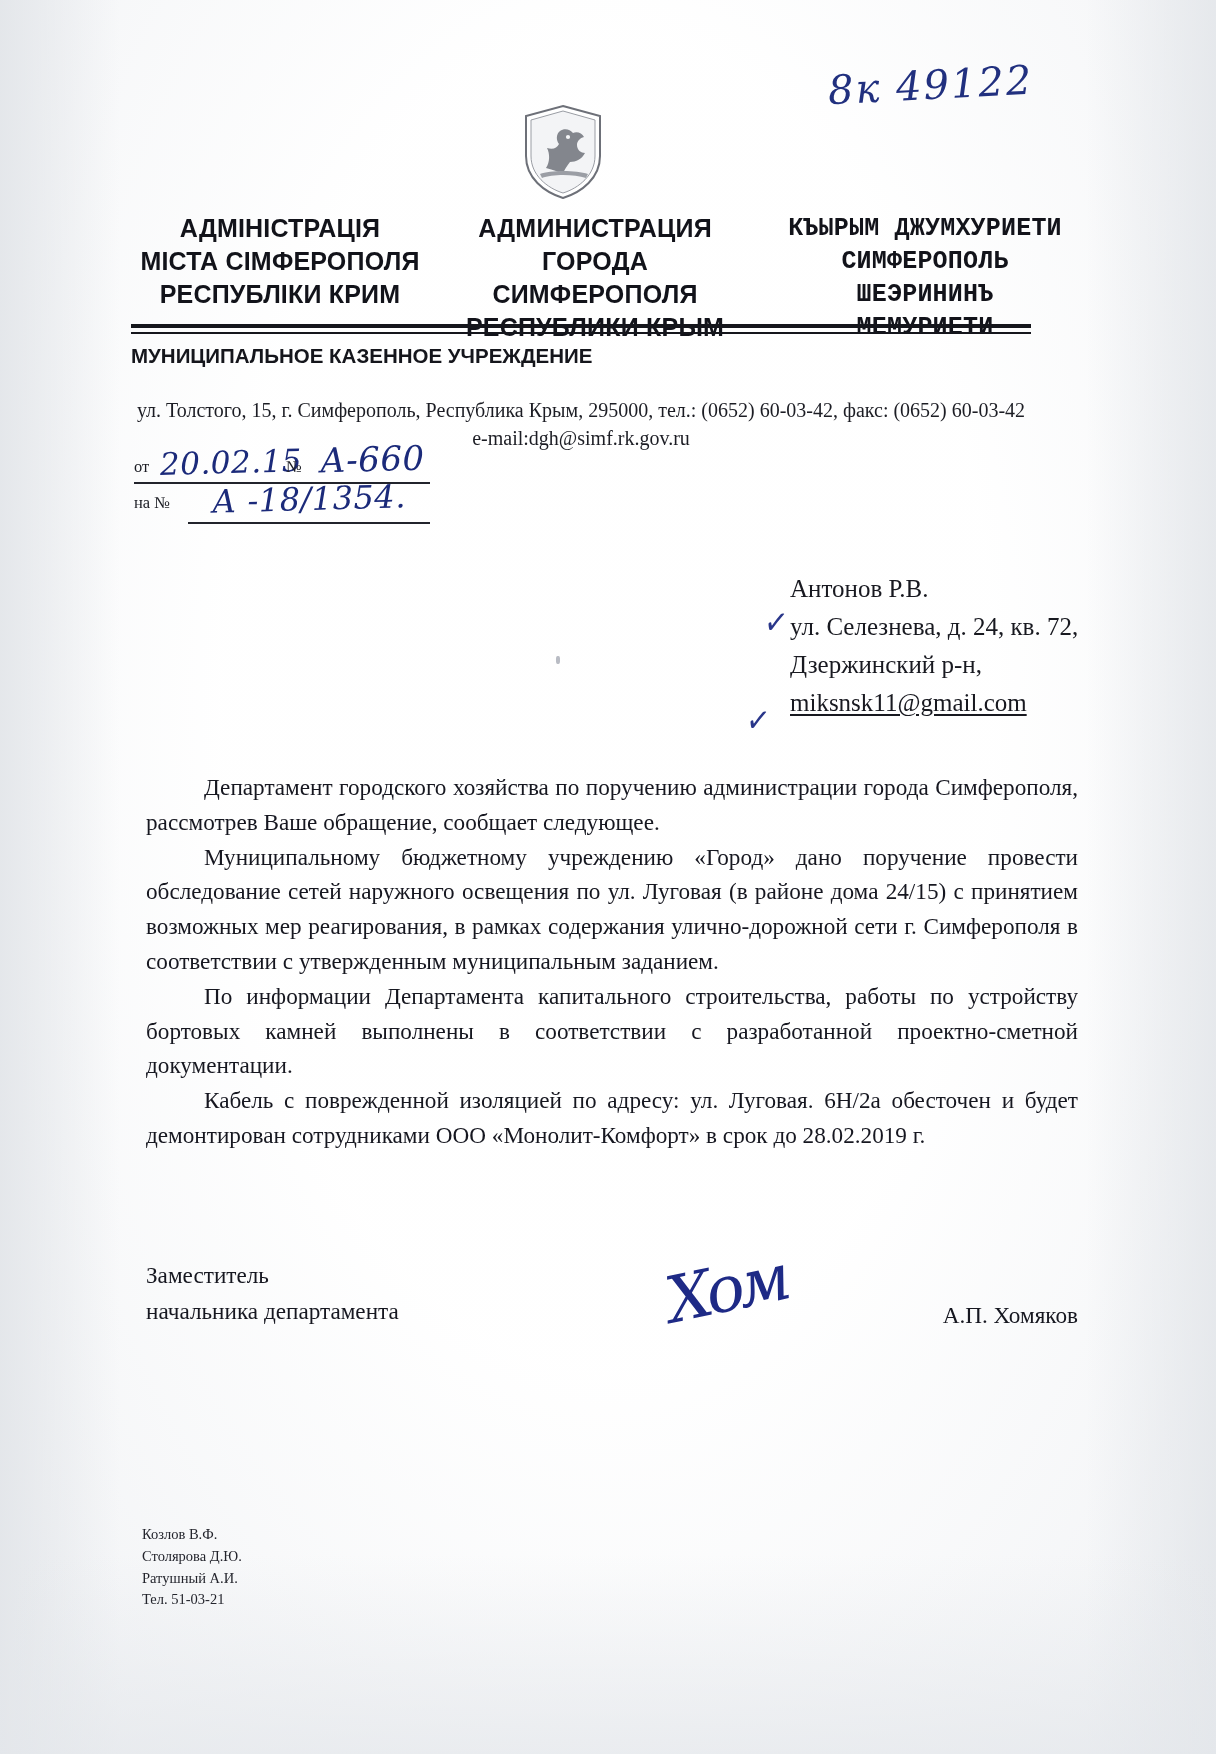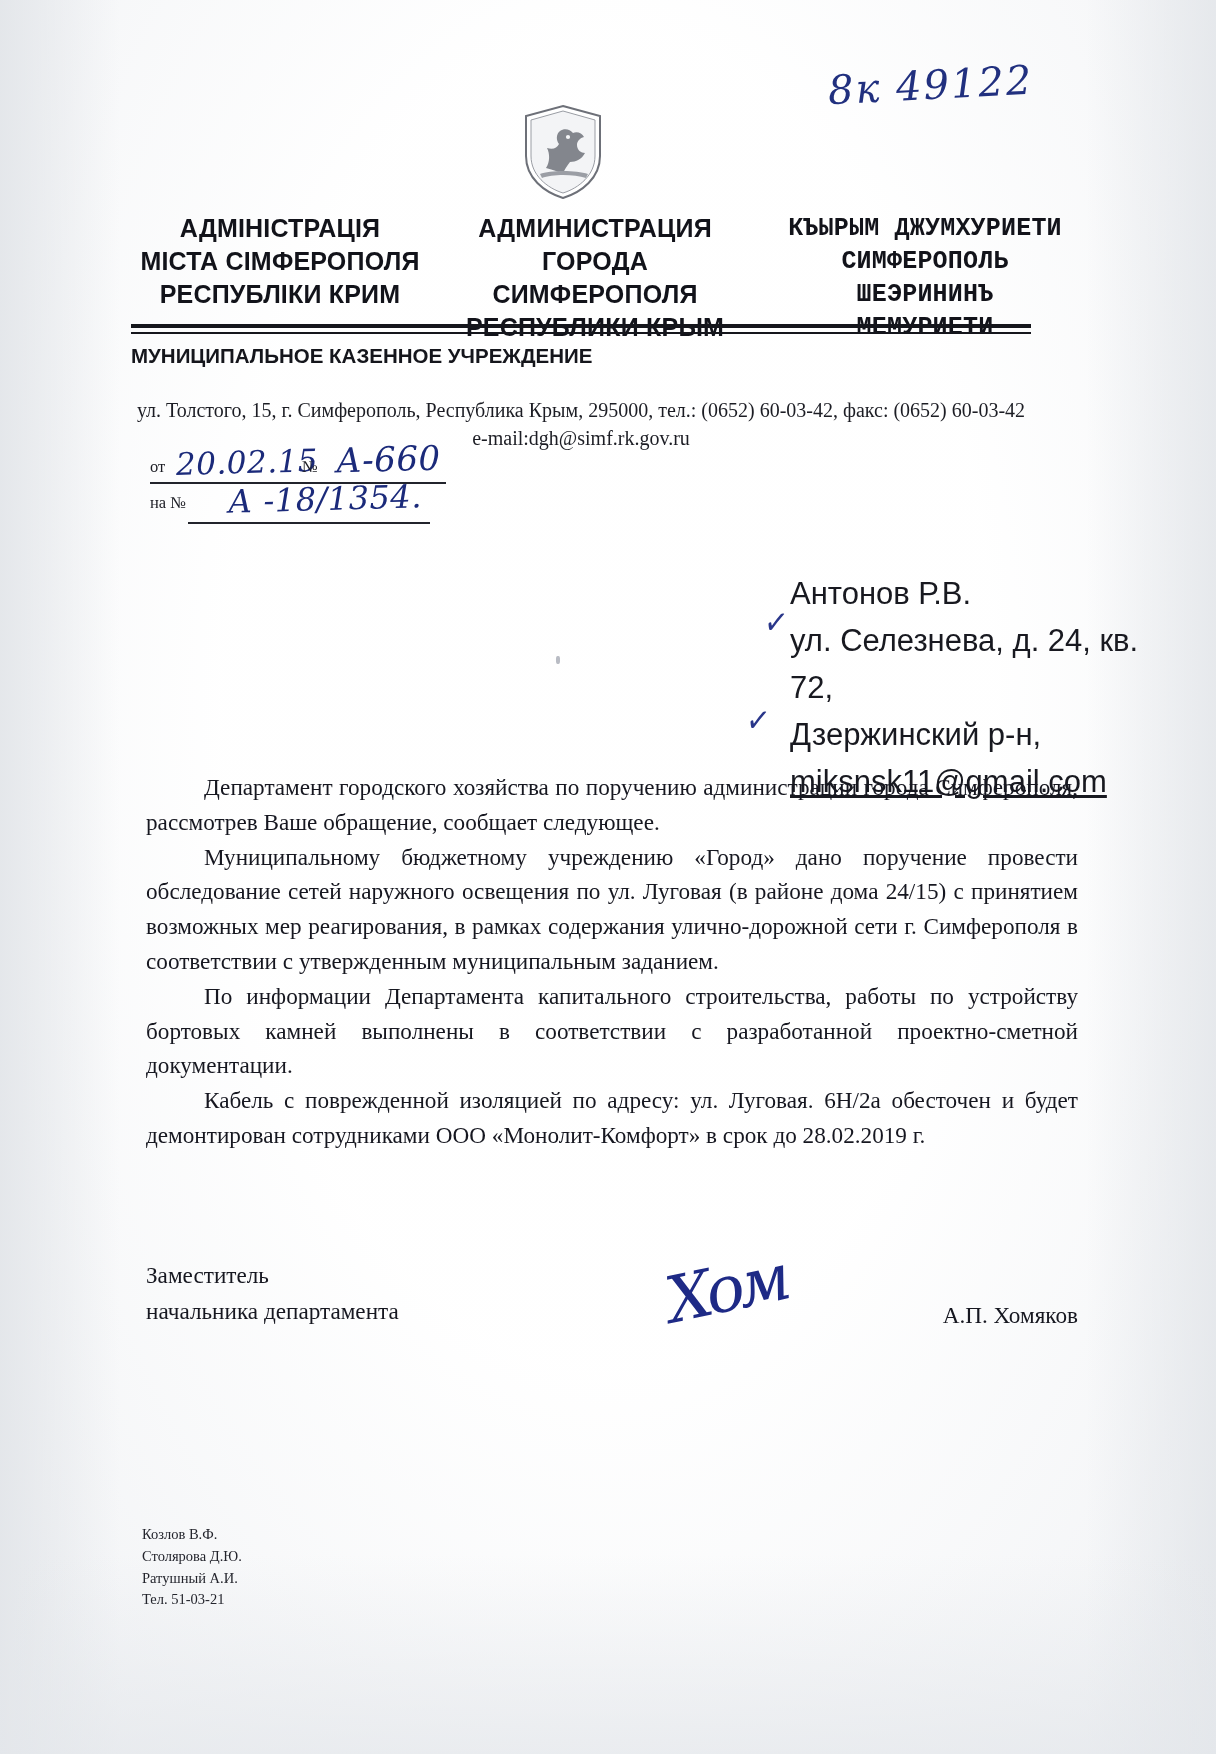--- a/index.html
+++ b/index.html
@@ -127,21 +127,20 @@
     left: 134px;
     top: 448px;
     width: 430px;
     font-family: "Liberation Serif", serif;
     font-size: 17px;
     color: #1b1c23;
   }
   .ref-row {
     position: relative;
     height: 36px;
-    margin-left: 16px;
   }
   .ref-label { position: absolute; left: 0; top: 9px; font-size: 16.5px; }
   .ref-label2 { position: absolute; left: 0; top: 9px; font-size: 16.5px; }
   .ref-no { position: absolute; left: 152px; top: 9px; font-size: 16.5px; }
   .hand {
     font-family: "DejaVu Serif", serif;
     font-style: italic;
     color: #1b2a7a;
     font-size: 31px;
     letter-spacing: 0.5px;
@@ -168,22 +167,22 @@
     letter-spacing: 2px;
     transform: rotate(-3deg);
   }
 
   
   .addressee {
     position: absolute;
     left: 790px;
     top: 570px;
     width: 380px;
-    font-family: Liberation Sans, sans-serif;
-    font-size: 31px;
+    font-family: Liberation Serif, serif;
+    font-size: 25px;
     line-height: 1.52;
     color: #181920;
   }
   .addressee .email {
     text-decoration: underline;
     text-underline-offset: 3px;
   }
   .tick {
     position: absolute;
     font-family: "DejaVu Serif", serif;

